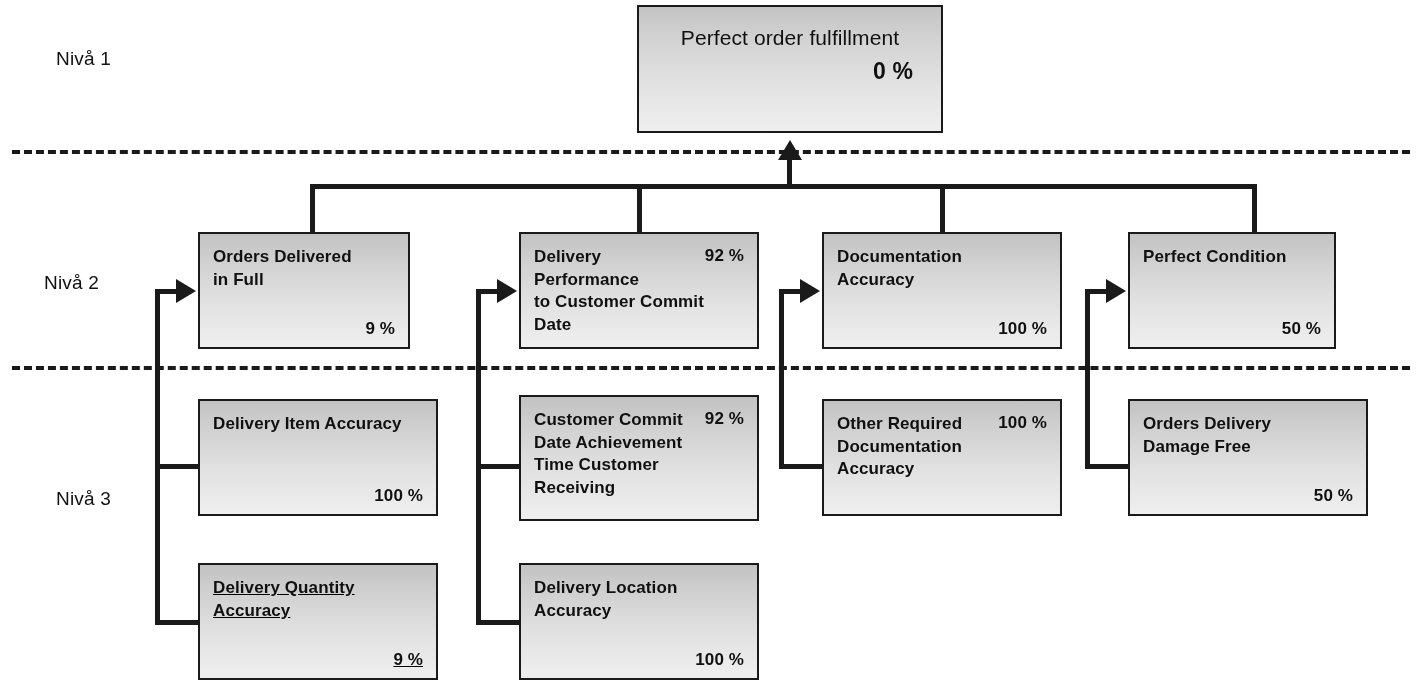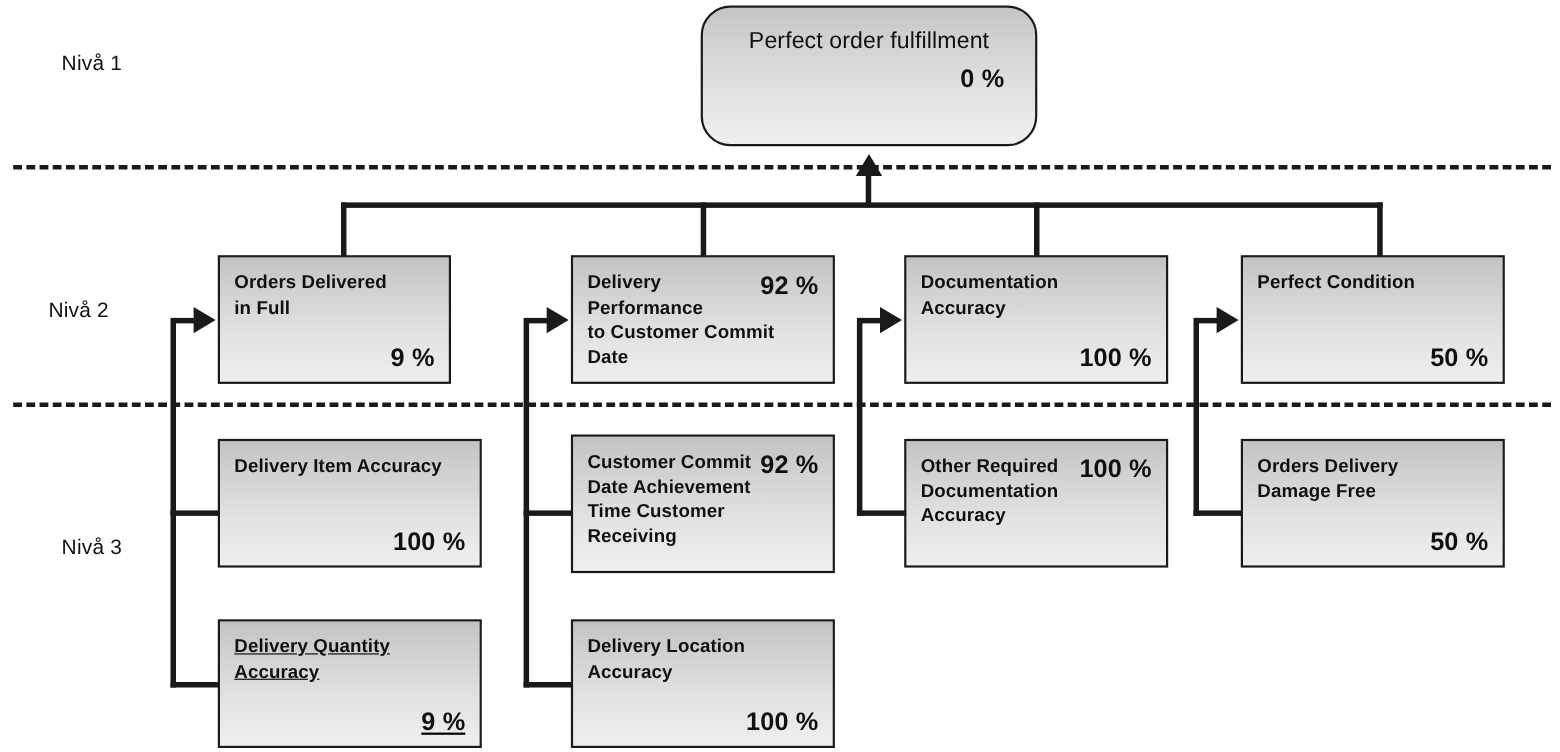--- a/index.html
+++ b/index.html
@@ -48,31 +48,30 @@
   }
   .node .title {
     font-size: 17px;
     font-weight: bold;
     color: #101010;
     line-height: 1.33;
     letter-spacing: .1px;
     white-space: pre-line;
   }
   .node .value {
-    font-size: 23px;
+    font-size: 17px;
     font-weight: bold;
     color: #101010;
     text-align: right;
     letter-spacing: .1px;
   }
   
   .node.root {
     padding: 18px 22px 12px 22px;
     background: linear-gradient(to bottom, #c4c4c4 0%, #d2d2d2 25%, #e3e3e3 65%, #efefef 100%);
-    border-radius: 27px;
   }
   .node.root .title {
     font-size: 21px;
     font-weight: normal;
     text-align: center;
     line-height: 1.2;
   }
   .node.root .value {
     font-size: 23px;
     font-weight: bold;
@@ -157,21 +156,21 @@
     </div>
   </div>
 
   <div class="node metric" style="left:822px; top:232px; width:240px; height:117px;">
     <div class="title">Documentation
 Accuracy</div>
     <div class="spacer"></div>
     <div class="value">100 %</div>
   </div>
 
-  <div class="node metric" style="left:1128px; top:232px; width:240px; height:117px;">
+  <div class="node metric" style="left:1128px; top:232px; width:208px; height:117px;">
     <div class="title">Perfect Condition</div>
     <div class="spacer"></div>
     <div class="value">50 %</div>
   </div>
 
   <div class="arrow-right" style="left:176px; top:279px;"></div>
   <div class="conn h" style="left:158px; top:289px; width:22px;"></div>
   <div class="conn v" style="left:155px; top:289px; height:336px;"></div>
   <div class="conn h" style="left:155px; top:464px; width:45px;"></div>
   <div class="conn h" style="left:155px; top:620px; width:45px;"></div>

